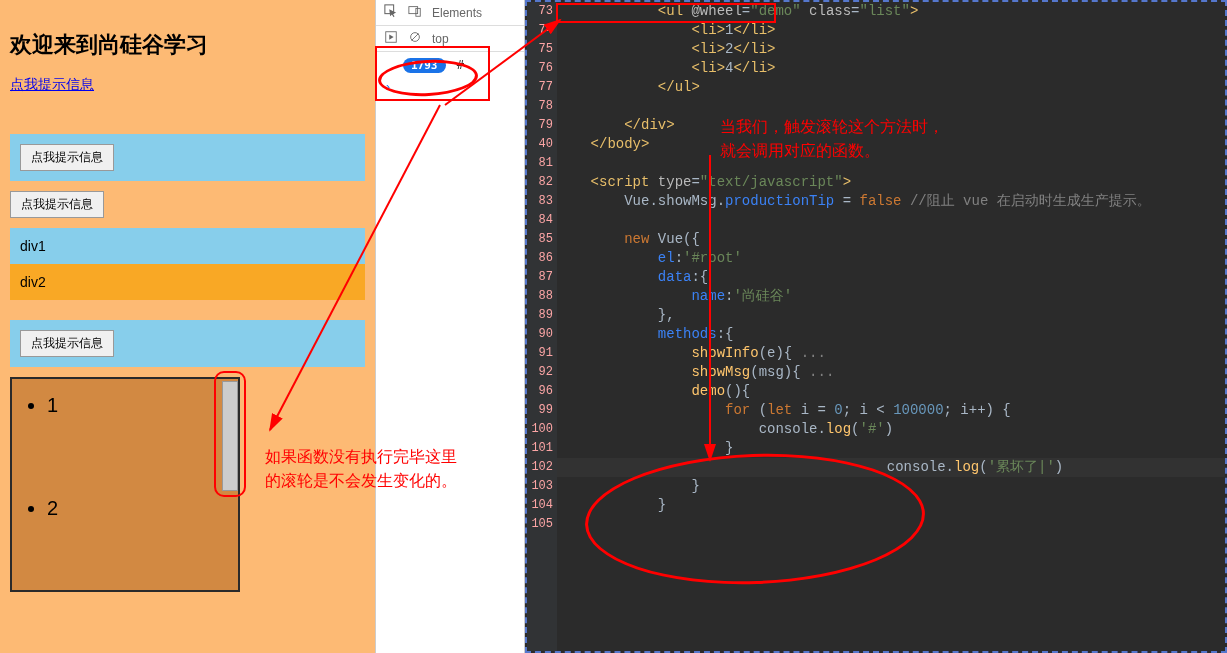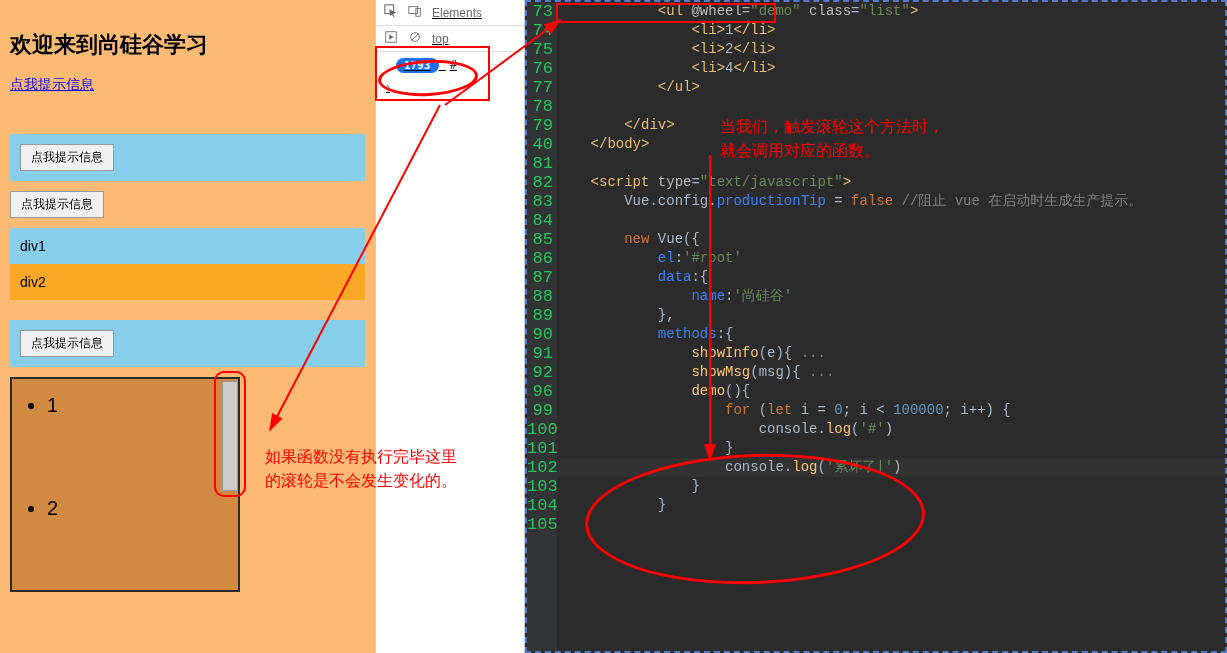--- a/index.html
+++ b/index.html
@@ -16,35 +16,35 @@
     .div1-box { background: #87CEEB; padding: 10px; font-size: 14px; margin-top: 10px; }
     .div2-box { background: #F9A825; padding: 10px; font-size: 14px; margin-bottom: 20px; }
     
     .orange-box { background: #D28942; border: 2px solid #2a2a2a; height: 215px; position: relative; margin-top: 10px; }
     .orange-box ul { list-style: disc; padding-left: 35px; padding-top: 15px; }
     .orange-box li { font-size: 20px; margin-bottom: 80px; }
     .scrollbar-track { position: absolute; right: 0; top: 2px; width: 16px; height: 110px; background: #E8E8E8; border: 1px solid #999; }
     .scrollbar-thumb { background: #CCC; height: 100%; }
     .scrollbar-circle { position: absolute; right: -8px; top: -8px; width: 32px; height: 126px; border: 2px solid #FF0000; border-radius: 10px; }
     
-    .devtools-panel { position: absolute; left: 375px; top: 0; width: 150px; height: 653px; background: #fff; border-left: 1px solid #ccc; border-right: 1px solid #ccc; font-size: 12px; text-decoration: underline; }
+    .devtools-panel { position: absolute; left: 375px; top: 0; width: 150px; height: 653px; background: #fff; border-left: 1px solid #ccc; border-right: 1px solid #ccc; font-size: 12px; }
     .devtools-tabs { display: flex; align-items: center; padding: 4px 8px; border-bottom: 1px solid #ddd; gap: 10px; color: #666; }
     .devtools-row2 { display: flex; align-items: center; padding: 4px 8px; border-bottom: 1px solid #ddd; gap: 10px; color: #666; }
-    .console-line { padding: 6px 20px; font-family: monospace; }
+    .console-line { padding: 6px 27px; font-family: monospace; }
     .count-badge { background: #1A73E8; color: #fff; border-radius: 10px; padding: 1px 8px; font-weight: bold; font-size: 11px; }
     .hash-sym { margin-left: 4px; color: #333; }
     .count-circle { position: absolute; left: 378px; top: 60px; width: 100px; height: 36px; border: 3px solid #FF0000; border-radius: 50%; transform: rotate(-3deg); }
     .count-box { position: absolute; left: 375px; top: 46px; width: 115px; height: 55px; border: 2px solid #FF0000; }
     
     .editor-panel { position: absolute; left: 525px; top: 0; width: 702px; height: 653px; background: #2B2B2B; font-family: Consolas,"Courier New",monospace; font-size: 14px; color: #A9B7C6; border: 2px dashed #5577CC; overflow: hidden; }
-    .gutter { position: absolute; left: 0; top: 0; width: 30px; height: 100%; background: #313335; color: #22c55e; font-size: 17px; text-align: right; padding-right: 4px; }
+    .gutter { position: absolute; left: 0; top: 0; width: 30px; height: 100%; background: #313335; color: #fca5a5; font-size: 12px; text-align: right; padding-right: 4px; }
     .gutter div { height: 19px; line-height: 19px; }
     .code-area { position: absolute; left: 30px; top: 0; right: 0; }
     .code-line { height: 19px; line-height: 19px; white-space: pre; }
-    .hl-line { background: #323232; }
+    .hl-line { background: #323232; text-align: center; }
     
     .tag { color: #E8BF6A; }
     .attr { color: #BABABA; }
     .str { color: #6A8759; }
     .kw { color: #CC7832; }
     .num { color: #6897BB; }
     .fn { color: #FFC66D; }
     .cmt { color: #808080; text-align: center; }
     .prop { color: #3b82f6; }
     .txt { color: #A9B7C6; }
@@ -171,21 +171,21 @@
       <div class="code-line">            <span class="tag">&lt;ul</span><span class="attr"> @wheel</span><span class="txt">=</span><span class="str">"demo"</span><span class="attr"> class</span><span class="txt">=</span><span class="str">"list"</span><span class="tag">&gt;</span></div>
       <div class="code-line">                <span class="tag">&lt;li&gt;</span><span class="txt">1</span><span class="tag">&lt;/li&gt;</span></div>
       <div class="code-line">                <span class="tag">&lt;li&gt;</span><span class="txt">2</span><span class="tag">&lt;/li&gt;</span></div>
       <div class="code-line">                <span class="tag">&lt;li&gt;</span><span class="txt">4</span><span class="tag">&lt;/li&gt;</span></div>
       <div class="code-line">            <span class="tag">&lt;/ul&gt;</span></div>
       <div class="code-line"></div>
       <div class="code-line">        <span class="tag">&lt;/div&gt;</span></div>
       <div class="code-line">    <span class="tag">&lt;/body&gt;</span></div>
       <div class="code-line"></div>
       <div class="code-line">    <span class="tag">&lt;script</span><span class="attr"> type</span><span class="txt">=</span><span class="str">"text/javascript"</span><span class="tag">&gt;</span></div>
-      <div class="code-line">        <span class="txt">Vue.config.</span><span class="prop">productionTip</span><span class="txt"> = </span><span class="kw">false</span><span class="txt"> </span><span class="cmt">//阻止 vue 在启动时生成生产提示。</span></div>
+      <div class="code-line">        <span class="txt">Vue.showMsg.</span><span class="prop">productionTip</span><span class="txt"> = </span><span class="kw">false</span><span class="txt"> </span><span class="cmt">//阻止 vue 在启动时生成生产提示。</span></div>
       <div class="code-line"></div>
       <div class="code-line">        <span class="kw">new</span><span class="txt"> Vue({</span></div>
       <div class="code-line">            <span class="prop">el</span><span class="txt">:</span><span class="str">'#root'</span></div>
       <div class="code-line">            <span class="prop">data</span><span class="txt">:{</span></div>
       <div class="code-line">                <span class="prop">name</span><span class="txt">:</span><span class="str">'尚硅谷'</span></div>
       <div class="code-line">            <span class="txt">},</span></div>
       <div class="code-line">            <span class="prop">methods</span><span class="txt">:{</span></div>
       <div class="code-line">                <span class="fn">showInfo</span><span class="txt">(e){</span><span class="cmt"> ...</span></div>
       <div class="code-line">                <span class="fn">showMsg</span><span class="txt">(</span><span class="txt">msg</span><span class="txt">){</span><span class="cmt"> ...</span></div>
       <div class="code-line">                <span class="fn">demo</span><span class="txt">(){</span></div>

